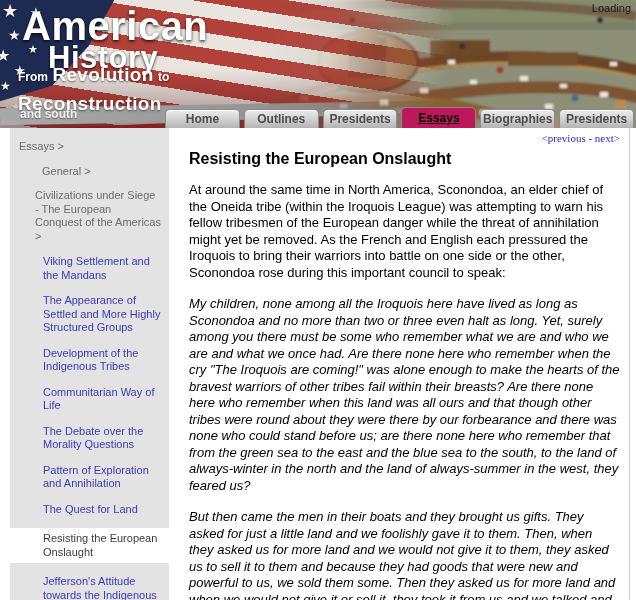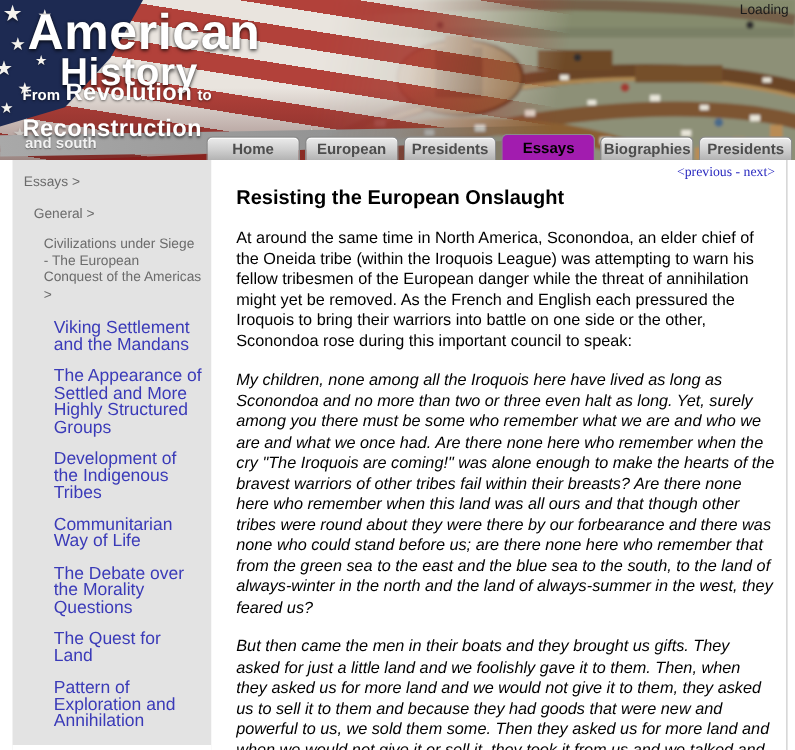--- a/index.html
+++ b/index.html
@@ -41,28 +41,28 @@
   .t4 { position:absolute; top:93px; left:18px; text-shadow:0 1px 2px rgba(0,0,0,.55); }
   .t5 { position:absolute; top:107px; left:20px; color:#f2f2f2; text-shadow:0 1px 1px rgba(0,0,0,.4); }
 
   
   .tabs { position:absolute; left:163px; right:0; bottom:0; height:21px; display:flex;
     align-items:flex-end; z-index:5; }
   .tab { flex:1; margin:0 2px; height:19px; line-height:18px; text-align:center;
     font-size:12px; font-weight:bold; color:#4d4d4d; cursor:pointer;
     background:linear-gradient(#ececec,#cfcfcf 55%,#b3b3b3); border:1px solid #8a8a8a;
     border-bottom:none; border-radius:5px 5px 0 0; box-shadow:inset 0 1px 0 #fff; }
-  .tab.active { background:#a21caf; color:#000; height:21px; line-height:20px; box-shadow:none; }
+  .tab.active { background:#be185d; color:#000; height:21px; line-height:20px; box-shadow:none;text-decoration:underline; }
 
   
   .body-row { display:flex; height:472px; background:#fff; }
   .sidebar { margin-left:10px; width:159px; background:#e3e3e3; padding-top:12px; flex:none; }
   .trail { font-size:11px; line-height:13.5px; color:#6b6b6b; margin-bottom:11px; padding-right:8px; cursor:pointer; }
-  .lvl0 { padding-left:9px; } .lvl1 { padding-left:17px; } .lvl2 { padding-left:25px; }
-  .item { font-size:14px; line-height:13.5px; color:#3a3ab8; padding-left:33px; padding-right:6px;
+  .lvl0 { padding-left:9px; } .lvl1 { padding-left:32px; } .lvl2 { padding-left:25px; }
+  .item { font-size:11px; line-height:13.5px; color:#3a3ab8; padding-left:33px; padding-right:6px;
     margin-bottom:12px; cursor:pointer;margin-top:12px; }
   .item.selected { background:#fff; color:#3c3c3c; padding-top:4px; padding-bottom:4px; margin-bottom:8px; }
 
   .content { flex:1; padding:4px 16px 0 20px; position:relative; }
   .pager { text-align:right; font-size:11px; margin-bottom:2px;font-family:Liberation Serif, serif; }
   .plink { color:#2a2ac0; cursor:pointer; text-decoration:none; }
   .psep { color:#2a2ac0; }
   h1 { font-size:16px; font-weight:bold; color:#000; margin:6px 0 14px 0; }
   .para { font-size:13px; line-height:16.5px; color:#000; margin-bottom:15px; max-width:448px; }
   .p-italic { font-style:italic; }
@@ -151,21 +151,21 @@
         <div class="t3"><span class="sm">From</span> <span class="lg">Revolution</span> <span class="sm">to</span></div>
         <div class="t4">Reconstruction</div>
         <div class="t5">and south</div>
       </div>
     </div>
 
     <nav class="tabs">
 
         <div class="tab">Home</div>
 
-        <div class="tab">European</div>
+        <div class="tab">Outlines</div>
 
         <div class="tab">Presidents</div>
 
         <div class="tab active">Essays</div>
 
         <div class="tab">Biographies</div>
 
         <div class="tab">Presidents</div>
       </nav>
   </header>
@@ -185,23 +185,23 @@
           <div class="item">Viking Settlement and the Mandans</div>
 
           <div class="item">The Appearance of Settled and More Highly Structured Groups</div>
 
           <div class="item">Development of the Indigenous Tribes</div>
 
           <div class="item">Communitarian Way of Life</div>
 
           <div class="item">The Debate over the Morality Questions</div>
 
+          <div class="item">Pattern of Exploration and Annihilation</div>
+
           <div class="item">The Quest for Land</div>
-
-          <div class="item">Pattern of Exploration and Annihilation</div>
 
           <div class="item selected">Resisting the European Onslaught</div>
 
           <div class="item">Jefferson's Attitude towards the Indigenous Peoples</div>
 
         </div>
     </aside>
 
     <main class="content">
       <div class="pager">

